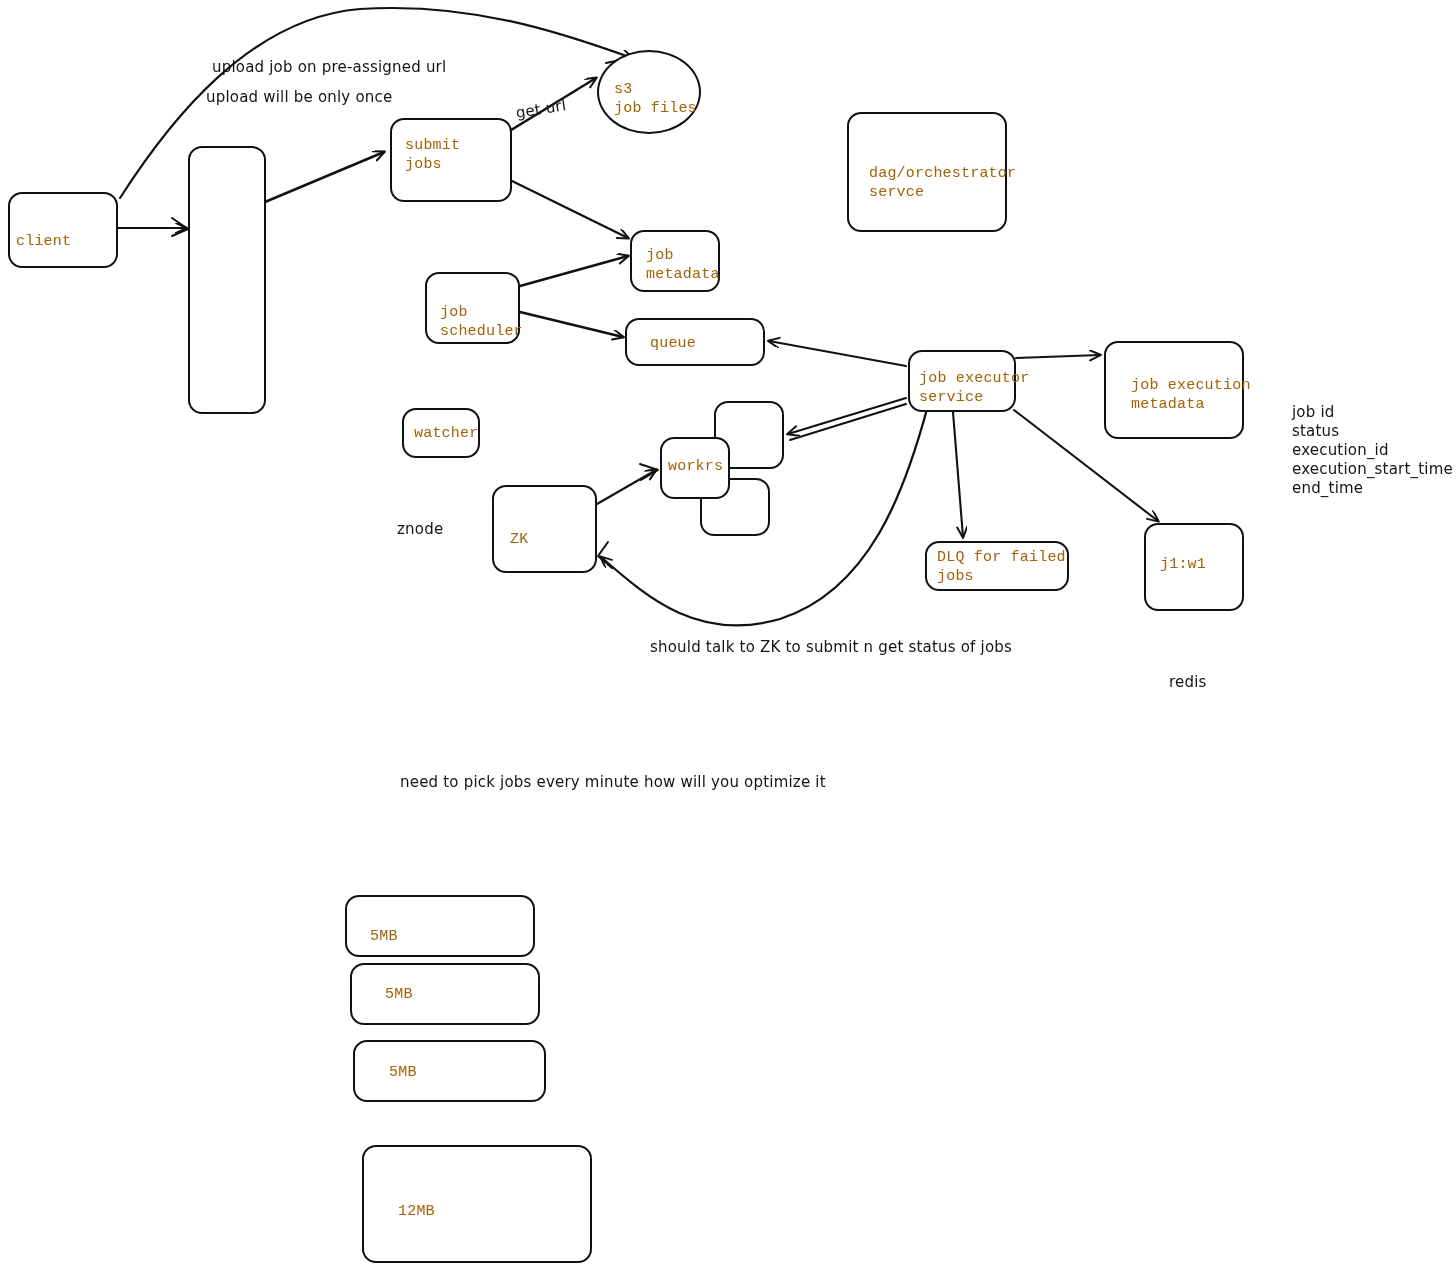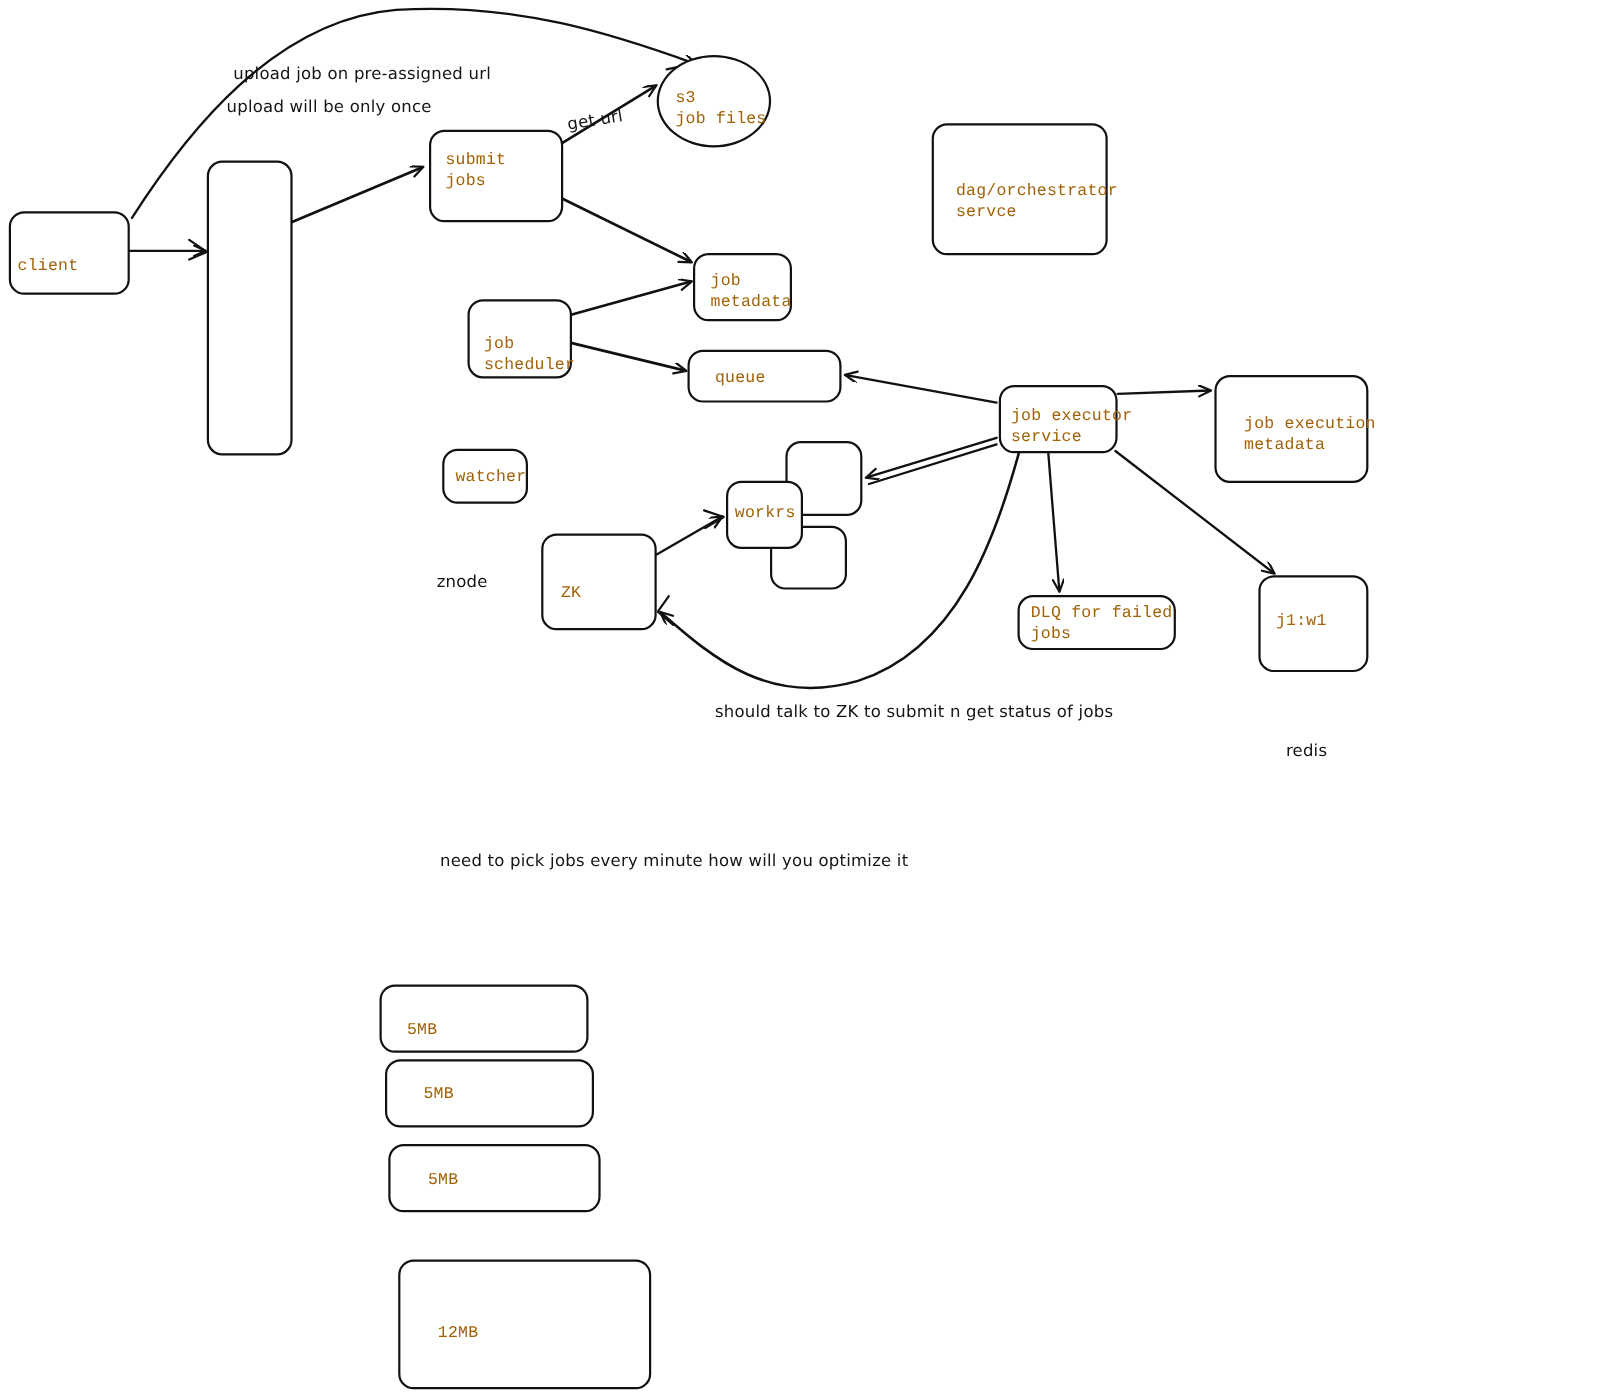--- a/index.html
+++ b/index.html
@@ -183,14 +183,21 @@
   <div class="free-label rot" style="left:516px; top:104px;">get url</div>
 
   <div class="free-label" style="left:397px; top:520px;">znode</div>
 
   <div class="free-label" style="left:1169px; top:632px;margin-top:41px;">redis</div>
 
   <div class="free-label" style="left:650px; top:638px;">should talk to ZK to submit n get status of jobs</div>
 
   <div class="free-label" style="left:400px; top:773px;">need to pick jobs every minute how will you optimize it</div>
 
+  <div style="position:absolute; left:1292px; top:403px;">
+    <div class="free-label" style="position:static;">job id</div>
+    <div class="free-label" style="position:static;">status</div>
+    <div class="free-label" style="position:static;">execution_id</div>
+    <div class="free-label" style="position:static;">execution_start_time</div>
+    <div class="free-label" style="position:static;">end_time</div>
+  </div>
 
 </div>
 
 </body></html>

